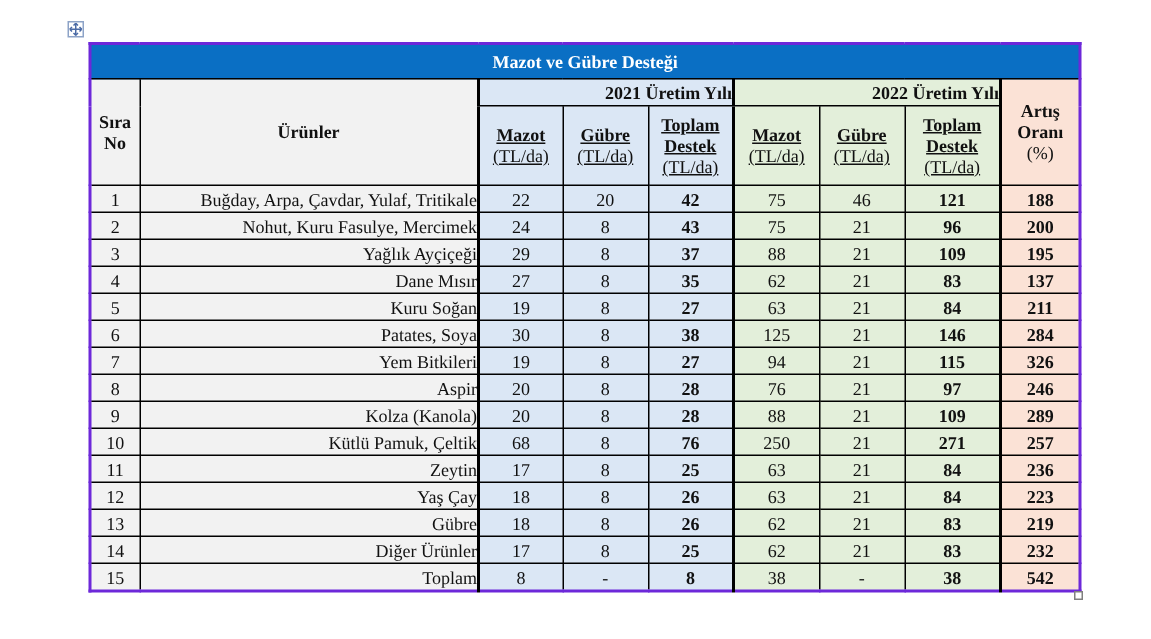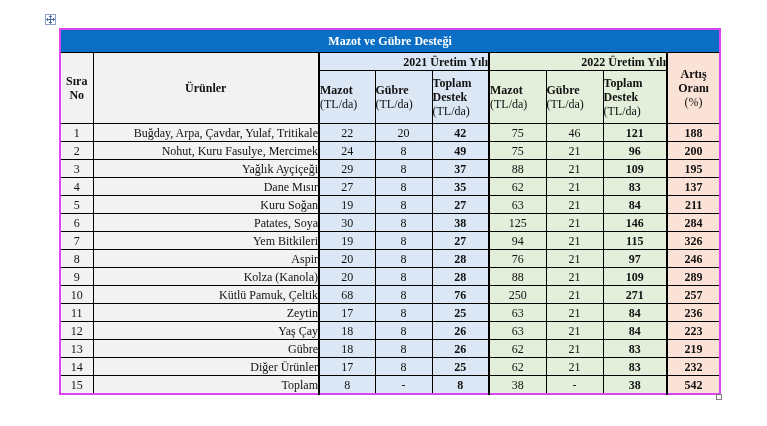--- a/index.html
+++ b/index.html
@@ -1,29 +1,29 @@
 <!DOCTYPE html>
 <html><head>
 <meta charset="utf-8">
 <style>
   html, body { margin:0; padding:0; background:#ffffff; }
   body { width:767px; height:426px; position:relative; overflow:hidden; font-family:"Liberation Serif", serif; }
   .move-handle { position:absolute; left:45px; top:14px; width:11px; height:11px; border:1px solid #8da3c7; background:#fff; box-sizing:border-box; }
   .move-handle svg { position:absolute; left:0; top:0; }
   .resize-handle { position:absolute; left:716px; top:394px; width:6px; height:6px; border:1px solid #7f7f7f; background:#fff; box-sizing:border-box; }
-  table.main { position:absolute; left:59px; top:28px; width:660px; border-collapse:collapse; border:2px solid #d946ef; table-layout:fixed; }
+  table.main { position:absolute; left:59px; top:28px; width:660px; border-collapse:collapse; border:2px solid #6d28d9; table-layout:fixed; }
   table.main td, table.main th { border:1px solid #000; padding:0; font-size:12px; color:#111; line-height:14px; }
   .title-row td { background:#0a6fc4; color:#ffffff !important; font-weight:bold; text-align:center; height:22px; font-size:12px; border-bottom:2px solid #000; }
   .hdr { background:#f2f2f2; font-weight:bold; text-align:center; }
   .y21 { background:#dbe7f5; }
   .y22 { background:#e3efda; }
   .art { background:#fbe2d6; }
   .grey { background:#f2f2f2; }
   .yearhdr { font-weight:bold; text-align:right; height:17px; }
-  .sub { height:52px; }
+  .sub { text-align:center; height:52px;text-decoration:underline; }
   .sub .b { font-weight:bold; display:block; }
   td.num { text-align:center; height:17px; }
   td.bold { font-weight:bold; }
   td.name { padding-left:5px !important; text-align:right; }
   td.idx { text-align:center; }
   .thick-l { border-left:2px solid #000 !important; }
 </style>
 </head>
 <body>
 
@@ -97,21 +97,21 @@
         <td class="y22 num thick-l">75</td>
         <td class="y22 num">46</td>
         <td class="y22 num bold">121</td>
         <td class="art num bold thick-l">188</td>
       </tr>
       <tr>
         <td class="grey num idx">2</td>
         <td class="grey name">Nohut, Kuru Fasulye, Mercimek</td>
         <td class="y21 num thick-l">24</td>
         <td class="y21 num">8</td>
-        <td class="y21 num bold">49</td>
+        <td class="y21 num bold">43</td>
         <td class="y22 num thick-l">75</td>
         <td class="y22 num">21</td>
         <td class="y22 num bold">96</td>
         <td class="art num bold thick-l">200</td>
       </tr>
       <tr>
         <td class="grey num idx">3</td>
         <td class="grey name">Yağlık Ayçiçeği</td>
         <td class="y21 num thick-l">29</td>
         <td class="y21 num">8</td>

